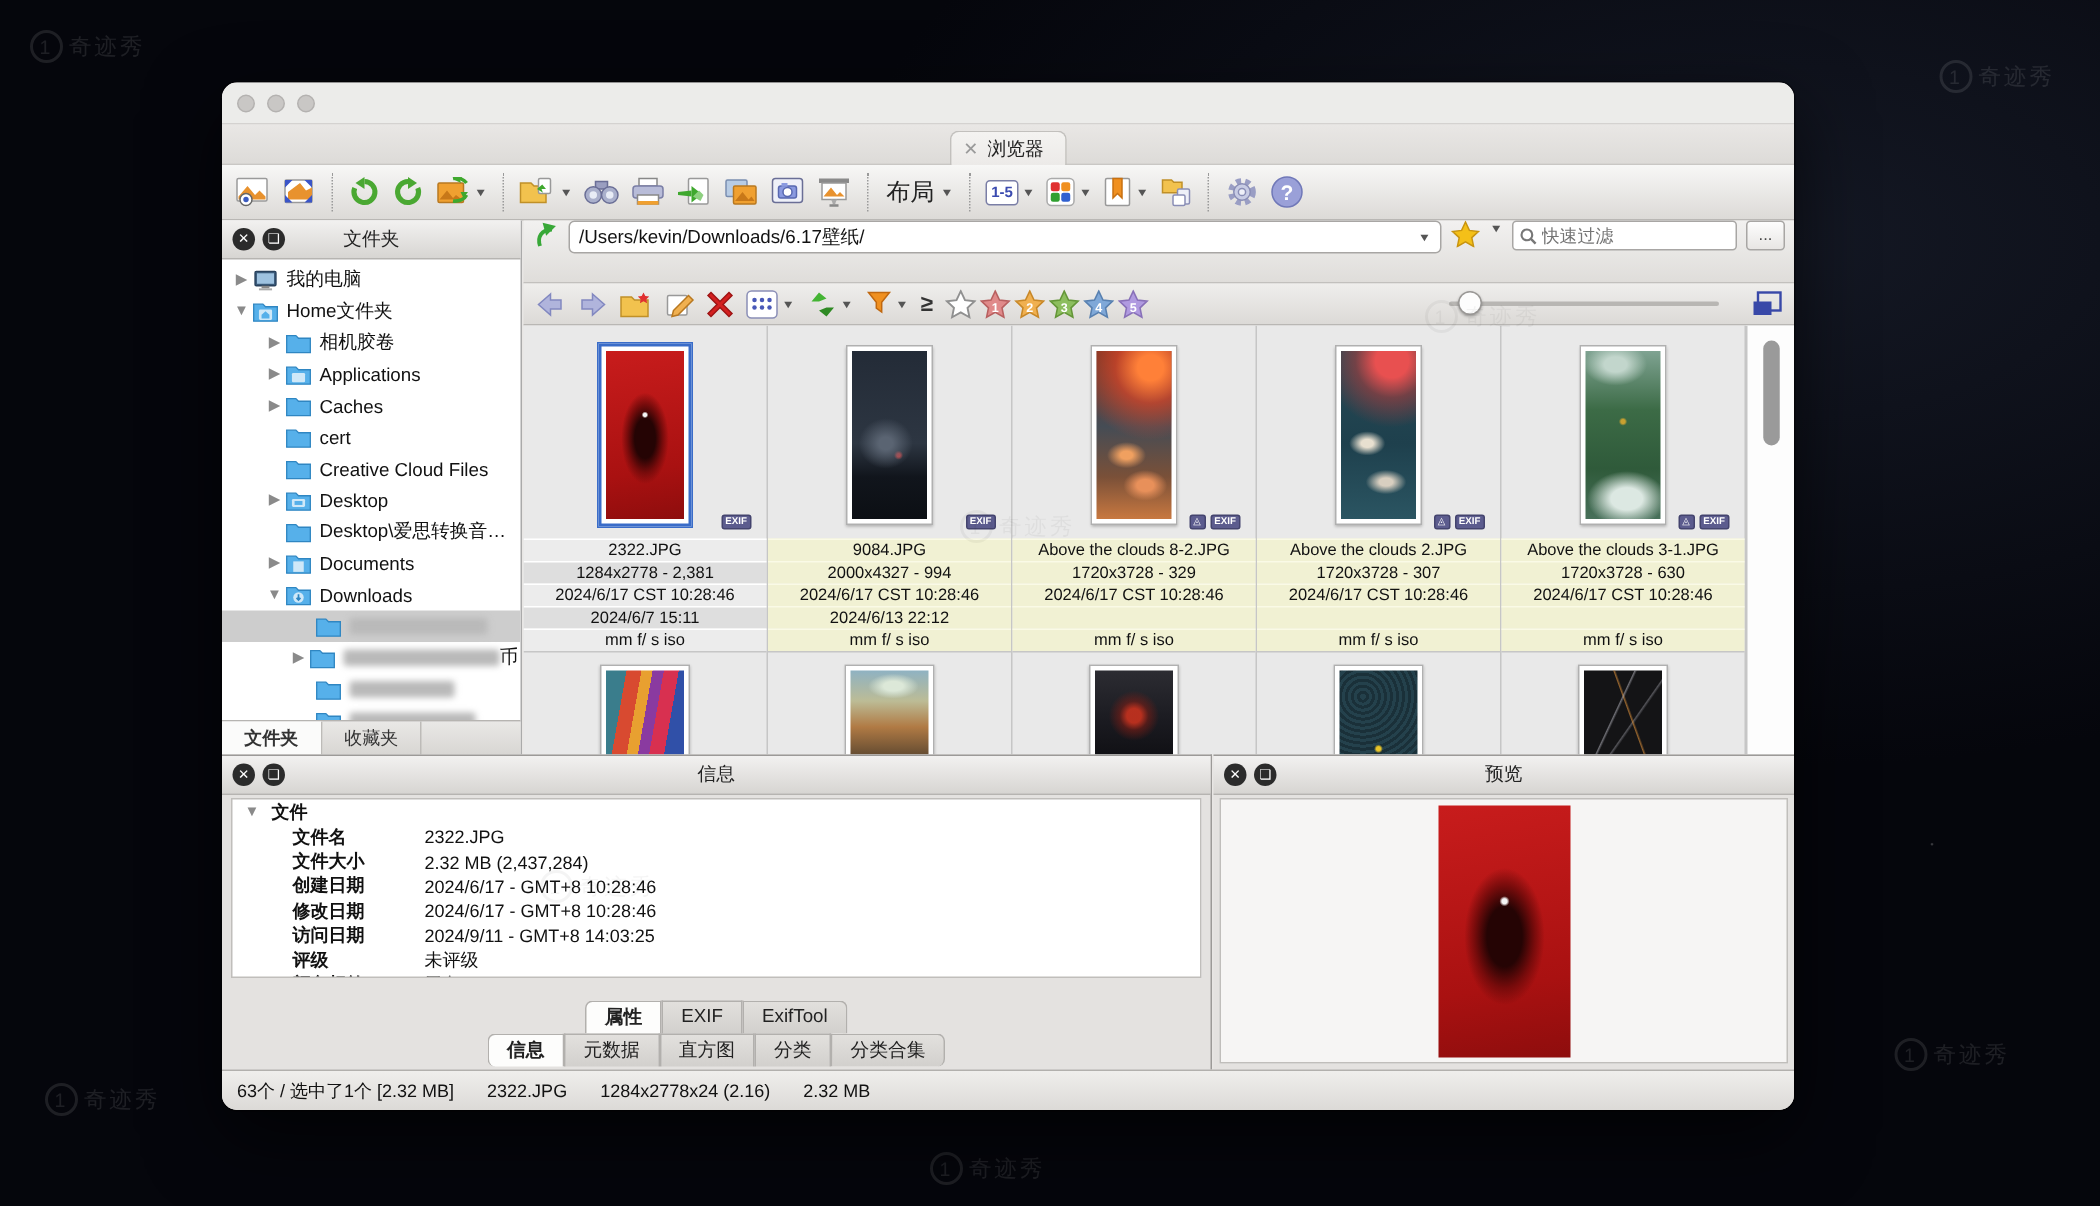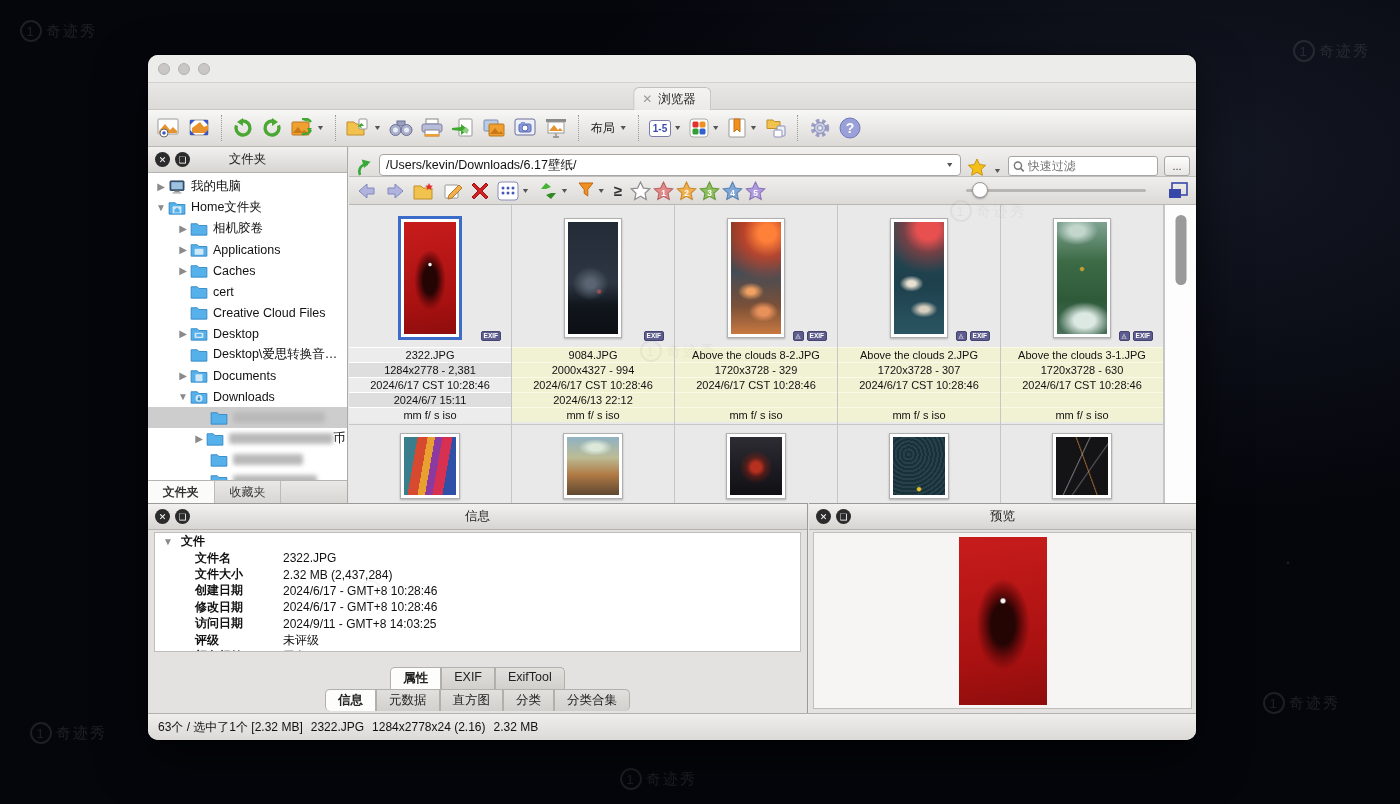--- a/index.html
+++ b/index.html
@@ -33,41 +33,41 @@
   .doc-tab { position:absolute; left:50%; transform:translateX(-50%); top:4px; height:23px; padding:0 14px 0 8px;
     background:linear-gradient(#f4f3f1,#eceae8); border:1px solid #c2c0bd; border-bottom:none; border-radius:6px 6px 0 0;
     display:flex; align-items:center; gap:6px; font-size:12.5px; color:#222; }
   .tab-x { color:#9a9a9a; font-size:12px; }
 
   .toolbar { height:37px; background:linear-gradient(#f7f7f6,#dcdad7); border-bottom:1px solid #b9b7b4;
     display:flex; align-items:center; padding:0 8px; gap:7px; }
   .tsep { width:1px; height:26px; border-left:1px dotted #9a9a9a; margin:0 3px; }
   .tbtn { display:flex; align-items:center; gap:2px; }
   .chev { font-size:9px; color:#555; transform:scaleY(.8); }
-  .tlabel { font-size:12px; color:#222; padding:0 2px; }
+  .tlabel { font-size:16px; color:#222; padding:0 2px; }
   svg.icon { display:block; }
 
   
   .sidebar { position:absolute; left:0; top:92px; width:200px; height:356px; background:#fff; border-right:1px solid #aaa; display:flex; flex-direction:column; }
   .panel-head { height:26px; background:linear-gradient(#f2f1f0,#d7d5d2); border-bottom:1px solid #b6b4b1; display:flex; align-items:center; position:relative; flex:none; }
   .panel-head .ph-title { position:absolute; left:0; right:0; text-align:center; font-size:12.5px; color:#222; }
   .ph-btns { display:flex; gap:5px; margin-left:7px; z-index:2; }
   .ph-btn { width:15px; height:15px; border-radius:50%; background:#2b2b2b; color:#fff; font-size:9px; display:flex; align-items:center; justify-content:center; }
   .tree { flex:1; overflow:hidden; padding-top:3px; }
   .trow { height:21px; display:flex; align-items:center; font-size:12.5px; color:#111; position:relative; }
   .trow.sel { background:#cdcdcd; }
   .tchev { width:14px; text-align:center; color:#8a8a8a; font-size:10px; flex:none; }
   .ticon { width:18px; height:14px; margin-right:5px; flex:none; }
   .blurbox { height:11px; width:92px; background:#b9b9b9; border-radius:2px; filter:blur(2px); }
   .side-tabs { height:23px; display:flex; border-top:1px solid #b6b4b1; background:linear-gradient(#e9e8e6,#d8d6d3); flex:none; }
   .side-tab { flex:1; display:flex; align-items:center; justify-content:center; font-size:12px; color:#333; border-right:1px solid #bdbbb8; }
   .side-tab.active { background:#fbfbfa; font-weight:bold; }
 
   .browser { position:absolute; left:201px; top:92px; right:0; height:356px; display:flex; flex-direction:column; }
-  .addr-row { height:30px; background:linear-gradient(#f2f1f0,#dfdddA); border-bottom:1px solid #c2c0bd; display:flex; align-items:flex-end; padding:0 6px; gap:6px; }
+  .addr-row { height:42px; background:linear-gradient(#f2f1f0,#dfdddA); border-bottom:1px solid #c2c0bd; display:flex; align-items:flex-start; padding:0 6px; gap:6px; }
   .addr-field { flex:1; height:22px; background:#fff; border:1px solid #a8a6a4; border-radius:4px; display:flex; align-items:center; padding:0 6px; font-size:12.5px; color:#111; }
   .addr-field .chev { margin-left:auto; }
   .filter-box { width:150px; height:20px; background:#fff; border:1px solid #a8a6a4; border-radius:3px; display:flex; align-items:center; padding:0 4px; gap:3px; }
   .filter-box input { border:none; outline:none; width:100%; font-size:12px; color:#333; background:transparent; font-family:inherit; }
   .more-btn { width:26px; height:20px; background:linear-gradient(#fdfdfd,#e8e6e4); border:1px solid #a8a6a4; border-radius:3px; text-align:center; line-height:18px; color:#444; font-size:11px; }
   .btool-row { height:28px; background:linear-gradient(#efeeec,#dcdad7); border-bottom:1px solid #b9b7b4; display:flex; align-items:center; padding:0 8px; gap:8px; }
   .ge { font-size:15px; font-weight:bold; color:#333; }
   .stars { display:flex; gap:2px; align-items:center; }
   .slider { margin-left:auto; width:180px; height:3px; background:#b8b6b3; border-radius:2px; position:relative; margin-right:14px; }
   .slider .knob { position:absolute; left:6px; top:-7px; width:16px; height:16px; border-radius:50%; background:#fdfdfd; border:1px solid #9a9896; box-shadow:0 1px 2px rgba(0,0,0,.3); }
@@ -145,21 +145,21 @@
   .ptab:last-child { border-radius:0 5px 0 0; }
   .ptab.active { background:#fdfdfc; font-weight:bold; }
   .tabrow2 .ptab { border-radius:0; }
   .tabrow2 .ptab:first-child { border-radius:5px 0 0 5px; }
   .tabrow2 .ptab:last-child { border-radius:0 5px 5px 0; }
 
   .preview-panel { position:absolute; left:661px; top:448px; right:0; height:210px; border-top:1px solid #9c9a98; background:#e4e2e0; display:flex; flex-direction:column; }
   .preview-body { flex:1; margin:2px 4px 4px 4px; background:#f6f5f4; border:1px solid #c0bebb; display:flex; align-items:center; justify-content:center; }
   .preview-img { width:88px; height:168px; }
 
-  .statusbar { position:absolute; left:0; right:0; bottom:0; height:27px; background:linear-gradient(#efeeec,#dcdad7); border-top:1px solid #b2b0ad; display:flex; align-items:center; padding:0 10px; gap:8px; font-size:12px; color:#111; }
+  .statusbar { position:absolute; left:0; right:0; bottom:0; height:27px; background:linear-gradient(#efeeec,#dcdad7); border-top:1px solid #b2b0ad; display:flex; align-items:center; padding:0 10px; gap:22px; font-size:12px; color:#111; }
 </style>
 </head>
 <body>
 
 <div class="wm" style="left:20px; top:20px;"><span class="logo">1</span><span>奇迹秀</span></div>
 <div class="wm" style="right:30px; top:40px;"><span class="logo">1</span><span>奇迹秀</span></div>
 <div class="wm" style="left:30px; bottom:60px;"><span class="logo">1</span><span>奇迹秀</span></div>
 <div class="wm" style="right:60px; bottom:90px;"><span class="logo">1</span><span>奇迹秀</span></div>
 <div class="wm" style="left:620px; bottom:14px;"><span class="logo">1</span><span>奇迹秀</span></div>
 

